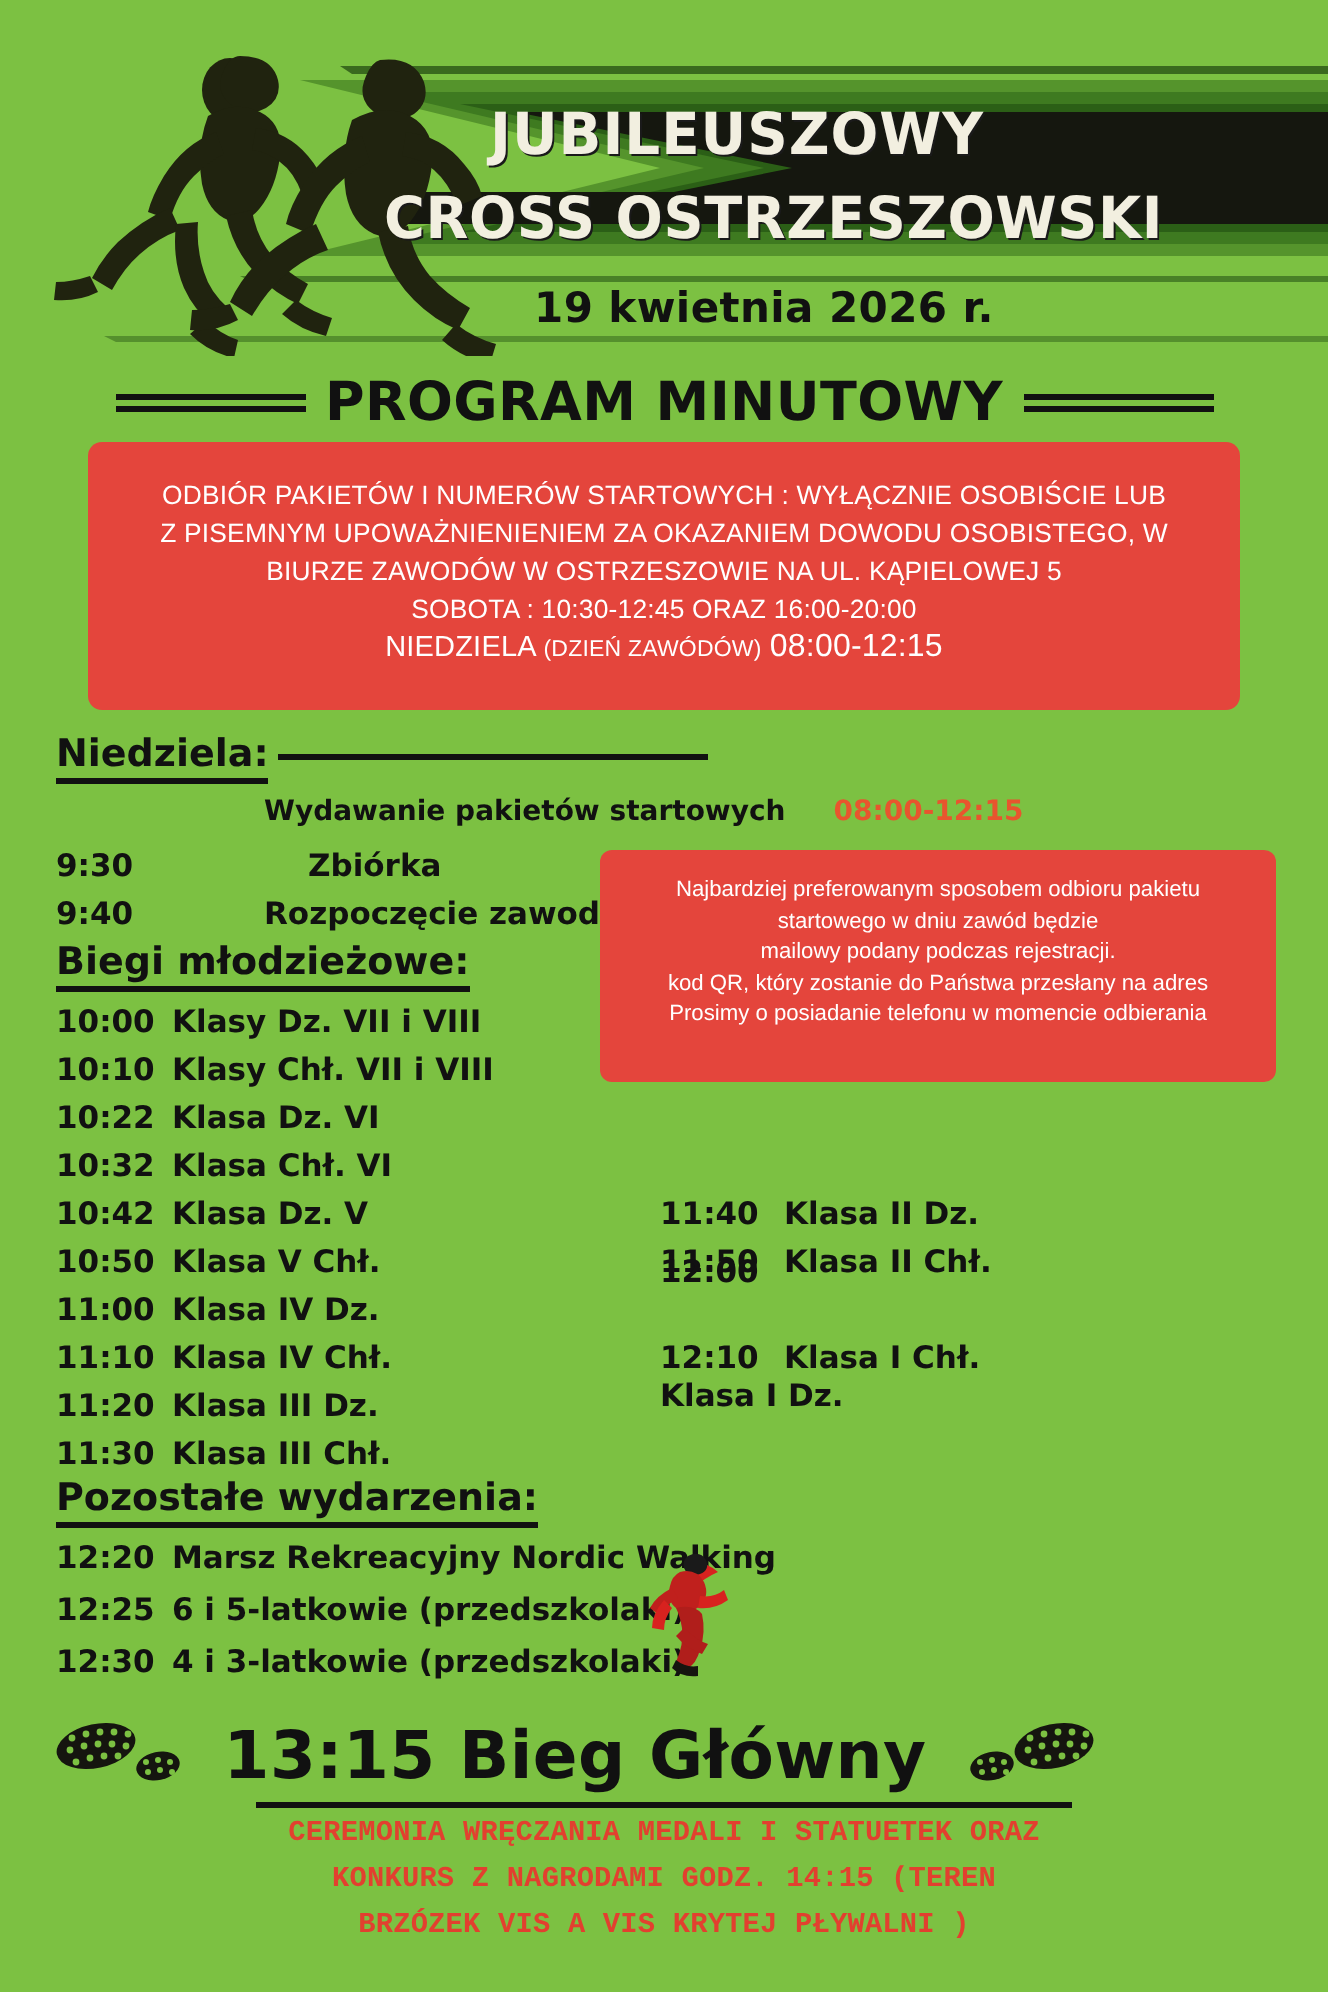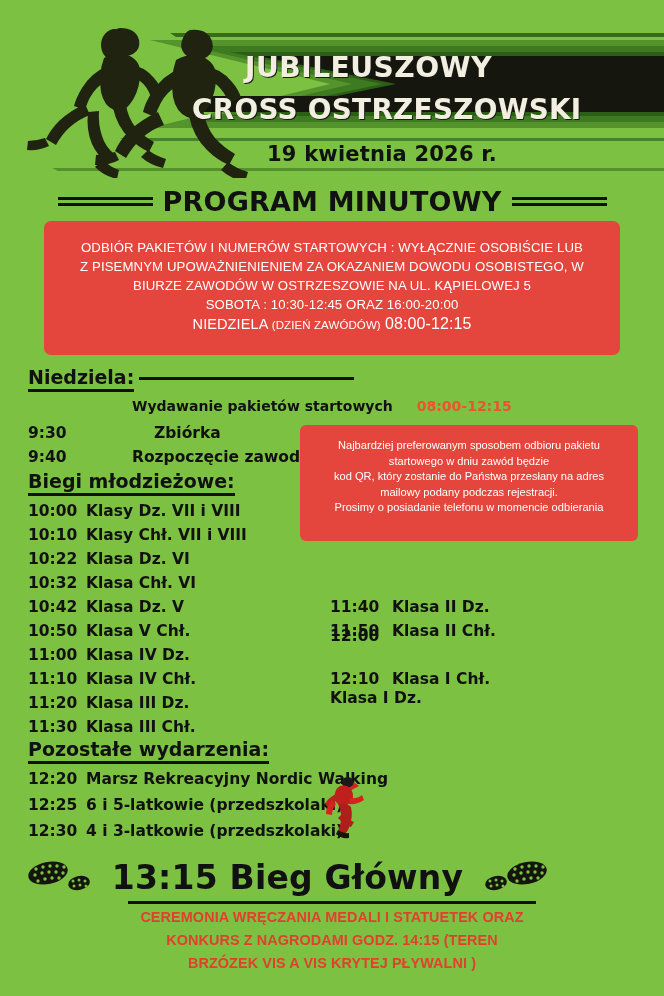--- a/index.html
+++ b/index.html
@@ -230,21 +230,21 @@
     height: 3px;
     background: #111;
   }
   .bottom-note {
     position: absolute;
     left: 0;
     top: 906px;
     width: 664px;
     text-align: center;
     color: #e2402f;
-    font-family: Liberation Sans, sans-serif;
+    font-family: Liberation Mono, monospace;
     font-weight: bold;
     font-size: 14.4px;
     line-height: 23px;
     letter-spacing: 0.1px;
   }
   .bottom-note div { white-space: nowrap; }
 
   .mascot { position: absolute; left: 316px; top: 768px; }
 </style>
 </head>
@@ -332,22 +332,22 @@
   <span class="d" style="margin-left:60px;">Zbiórka</span>
 </div>
 <div class="row" style="left:28px; top:448px;">
   <span class="t wide">9:40</span>
   <span class="d" style="margin-left:38px;">Rozpoczęcie zawodów</span>
 </div>
 
 <div class="red-box-qr">
   <div class="qr-line">Najbardziej preferowanym sposobem odbioru pakietu</div>
   <div class="qr-line">startowego w dniu zawód będzie</div>
+  <div class="qr-line">mailowy podany podczas rejestracji.</div>
   <div class="qr-line">kod QR, który zostanie do Państwa przesłany na adres</div>
-  <div class="qr-line">mailowy podany podczas rejestracji.</div>
   <div class="qr-line">Prosimy o posiadanie telefonu w momencie odbierania</div>
 </div>
 
 <div class="sec-head" style="left:28px; top:470px;">
   <span class="txt">Biegi młodzieżowe:</span>
 </div>
 
 <div class="row" style="left:28px; top:502px;">
   <span class="t">10:00</span>
   <span class="d">Klasy Dz. VII i VIII</span>

